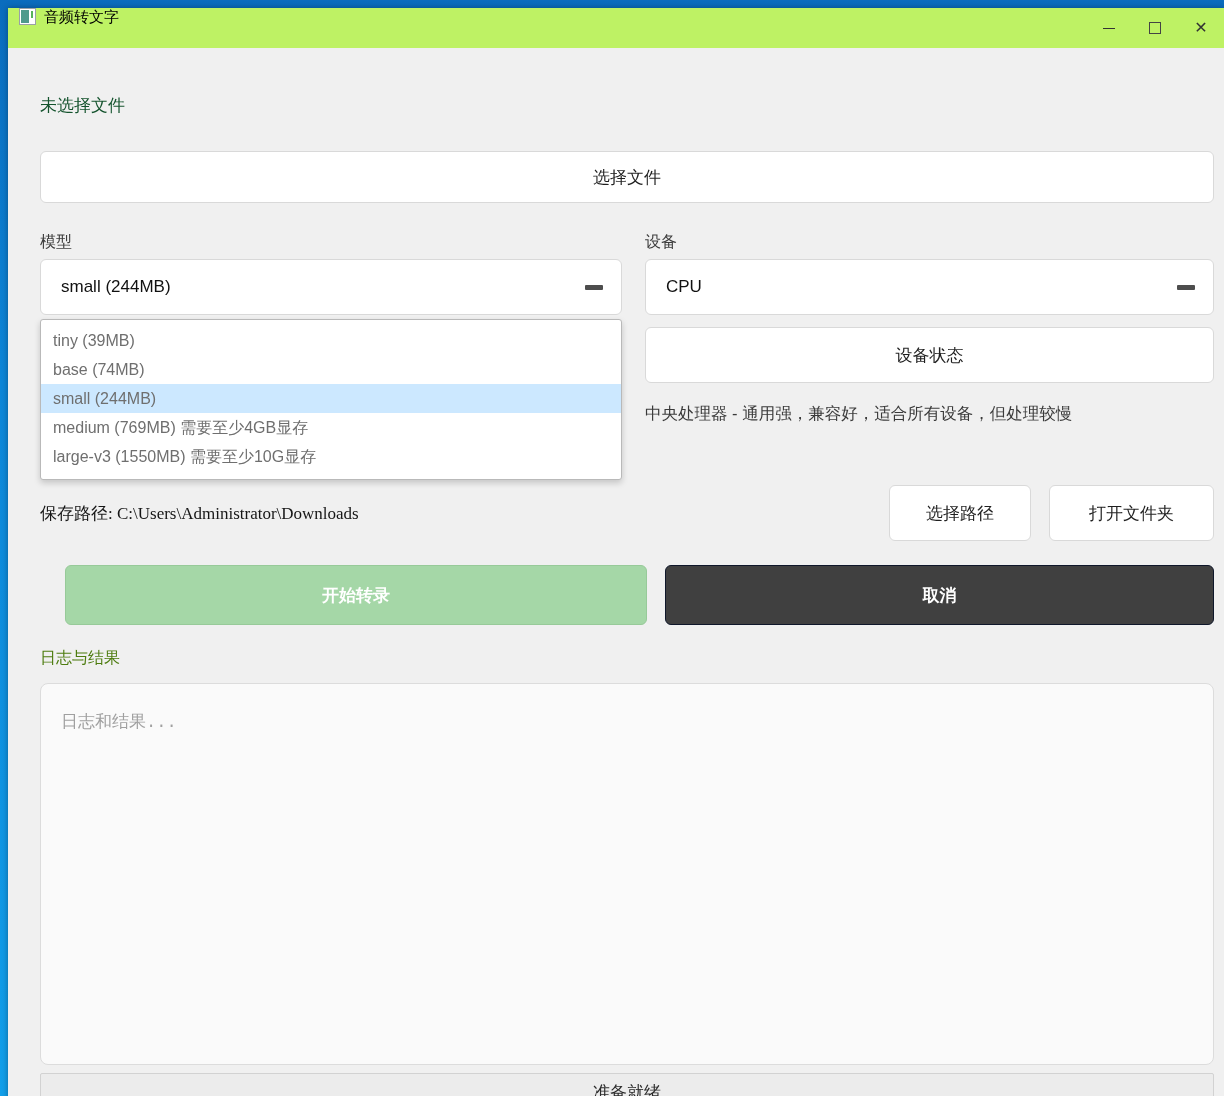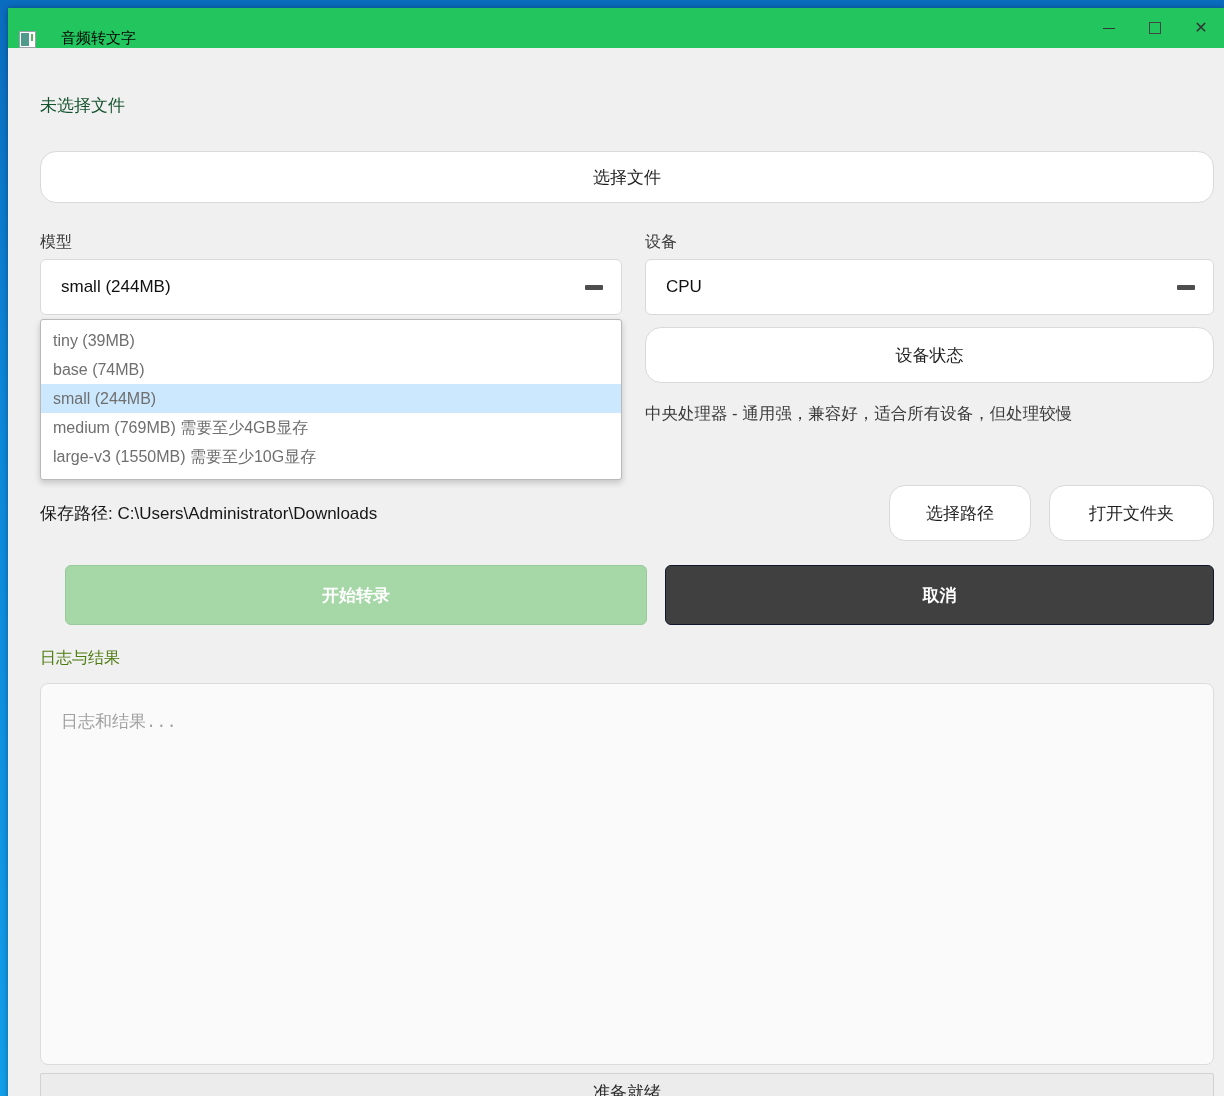--- a/index.html
+++ b/index.html
@@ -12,22 +12,22 @@
   .app-window {
     position: absolute; left: 8px; top: 8px;
     width: 1216px; height: 1110px;
     background: #f0f0f0;
     box-shadow: 0 0 6px rgba(0,0,0,0.35);
     display: flex; flex-direction: column;
   }
 
   
   .title-bar {
-    height: 40px; background: #22c55e; flex: 0 0 40px;
-    display: flex; align-items: flex-end; gap: 17px;
+    height: 40px; background: #bef264; flex: 0 0 40px;
+    display: flex; align-items: flex-start;
   }
   .app-icon {
     width: 17px; height: 17px; margin: 0 8px 0 11px;
     border: 1px solid #9aa0a6; background: #ffffff;
     position: relative;
   }
   .app-icon .icon-left { position: absolute; left: 1px; top: 1px; bottom: 1px; width: 8px; background: #4f9a8c; }
   .app-icon .icon-bar { position: absolute; right: 2px; top: 2px; width: 2px; height: 7px; background: #58b35a; }
   .window-title { font-size: 15px; color: #000; }
   .window-controls { margin-left: auto; display: flex; height: 100%; }
@@ -40,21 +40,21 @@
   .win-btn .close-glyph { font-size: 16px; color: #333; line-height: 1; }
 
   
   .content {
     flex: 1; padding: 46px 10px 0 32px; position: relative;
   }
 
   .file-status { font-size: 17px; color: #14532d; }
 
   .btn {
-    background: #ffffff; border: 1px solid #d9d9d9; border-radius: 16px;
+    background: #ffffff; border: 1px solid #d9d9d9; border-radius: 6px;
     font-size: 17px; color: #1f1f1f; text-align: center;
     display: flex; align-items: center; justify-content: center;
     font-family: inherit; cursor: default;
   }
   .select-file-btn { margin-top: 34px; height: 52px; width: 100%; }
 
   .columns { display: grid; grid-template-columns: 582px 1fr; column-gap: 23px; margin-top: 28px; }
   .col { position: relative; }
   .field-label { font-size: 16px; color: #3c3c3c; line-height: 22px; margin-bottom: 6px; }
 
@@ -74,21 +74,21 @@
     background: #ffffff; border: 1px solid #b9b9b9; border-radius: 3px;
     padding: 6px 0 8px 0; box-shadow: 0 3px 6px rgba(0,0,0,0.18);
   }
   .dropdown .option {
     height: 29px; line-height: 29px; padding-left: 12px;
     font-size: 16px; color: #6f6f6f; white-space: nowrap;
   }
   .dropdown .option.selected { background: #cce8ff; }
 
   
-  .save-row { margin-top: 60px; display: flex; align-items: center; }
+  .save-row { margin-top: 60px; display: flex; align-items: center; font-family: Liberation Serif, serif; }
   .save-path-label { font-size: 17px; color: #161616; }
   .choose-path-btn { margin-left: auto; width: 142px; height: 56px; }
   .open-folder-btn { margin-left: 18px; width: 165px; height: 56px; }
 
   
   .action-row { margin-top: 24px; display: grid; grid-template-columns: 582px 1fr; column-gap: 18px; padding-left: 25px; }
   .action-btn {
     height: 60px; border-radius: 6px; display: flex; align-items: center; justify-content: center;
     font-size: 17px; font-weight: 600; color: #ffffff; cursor: default;
   }

